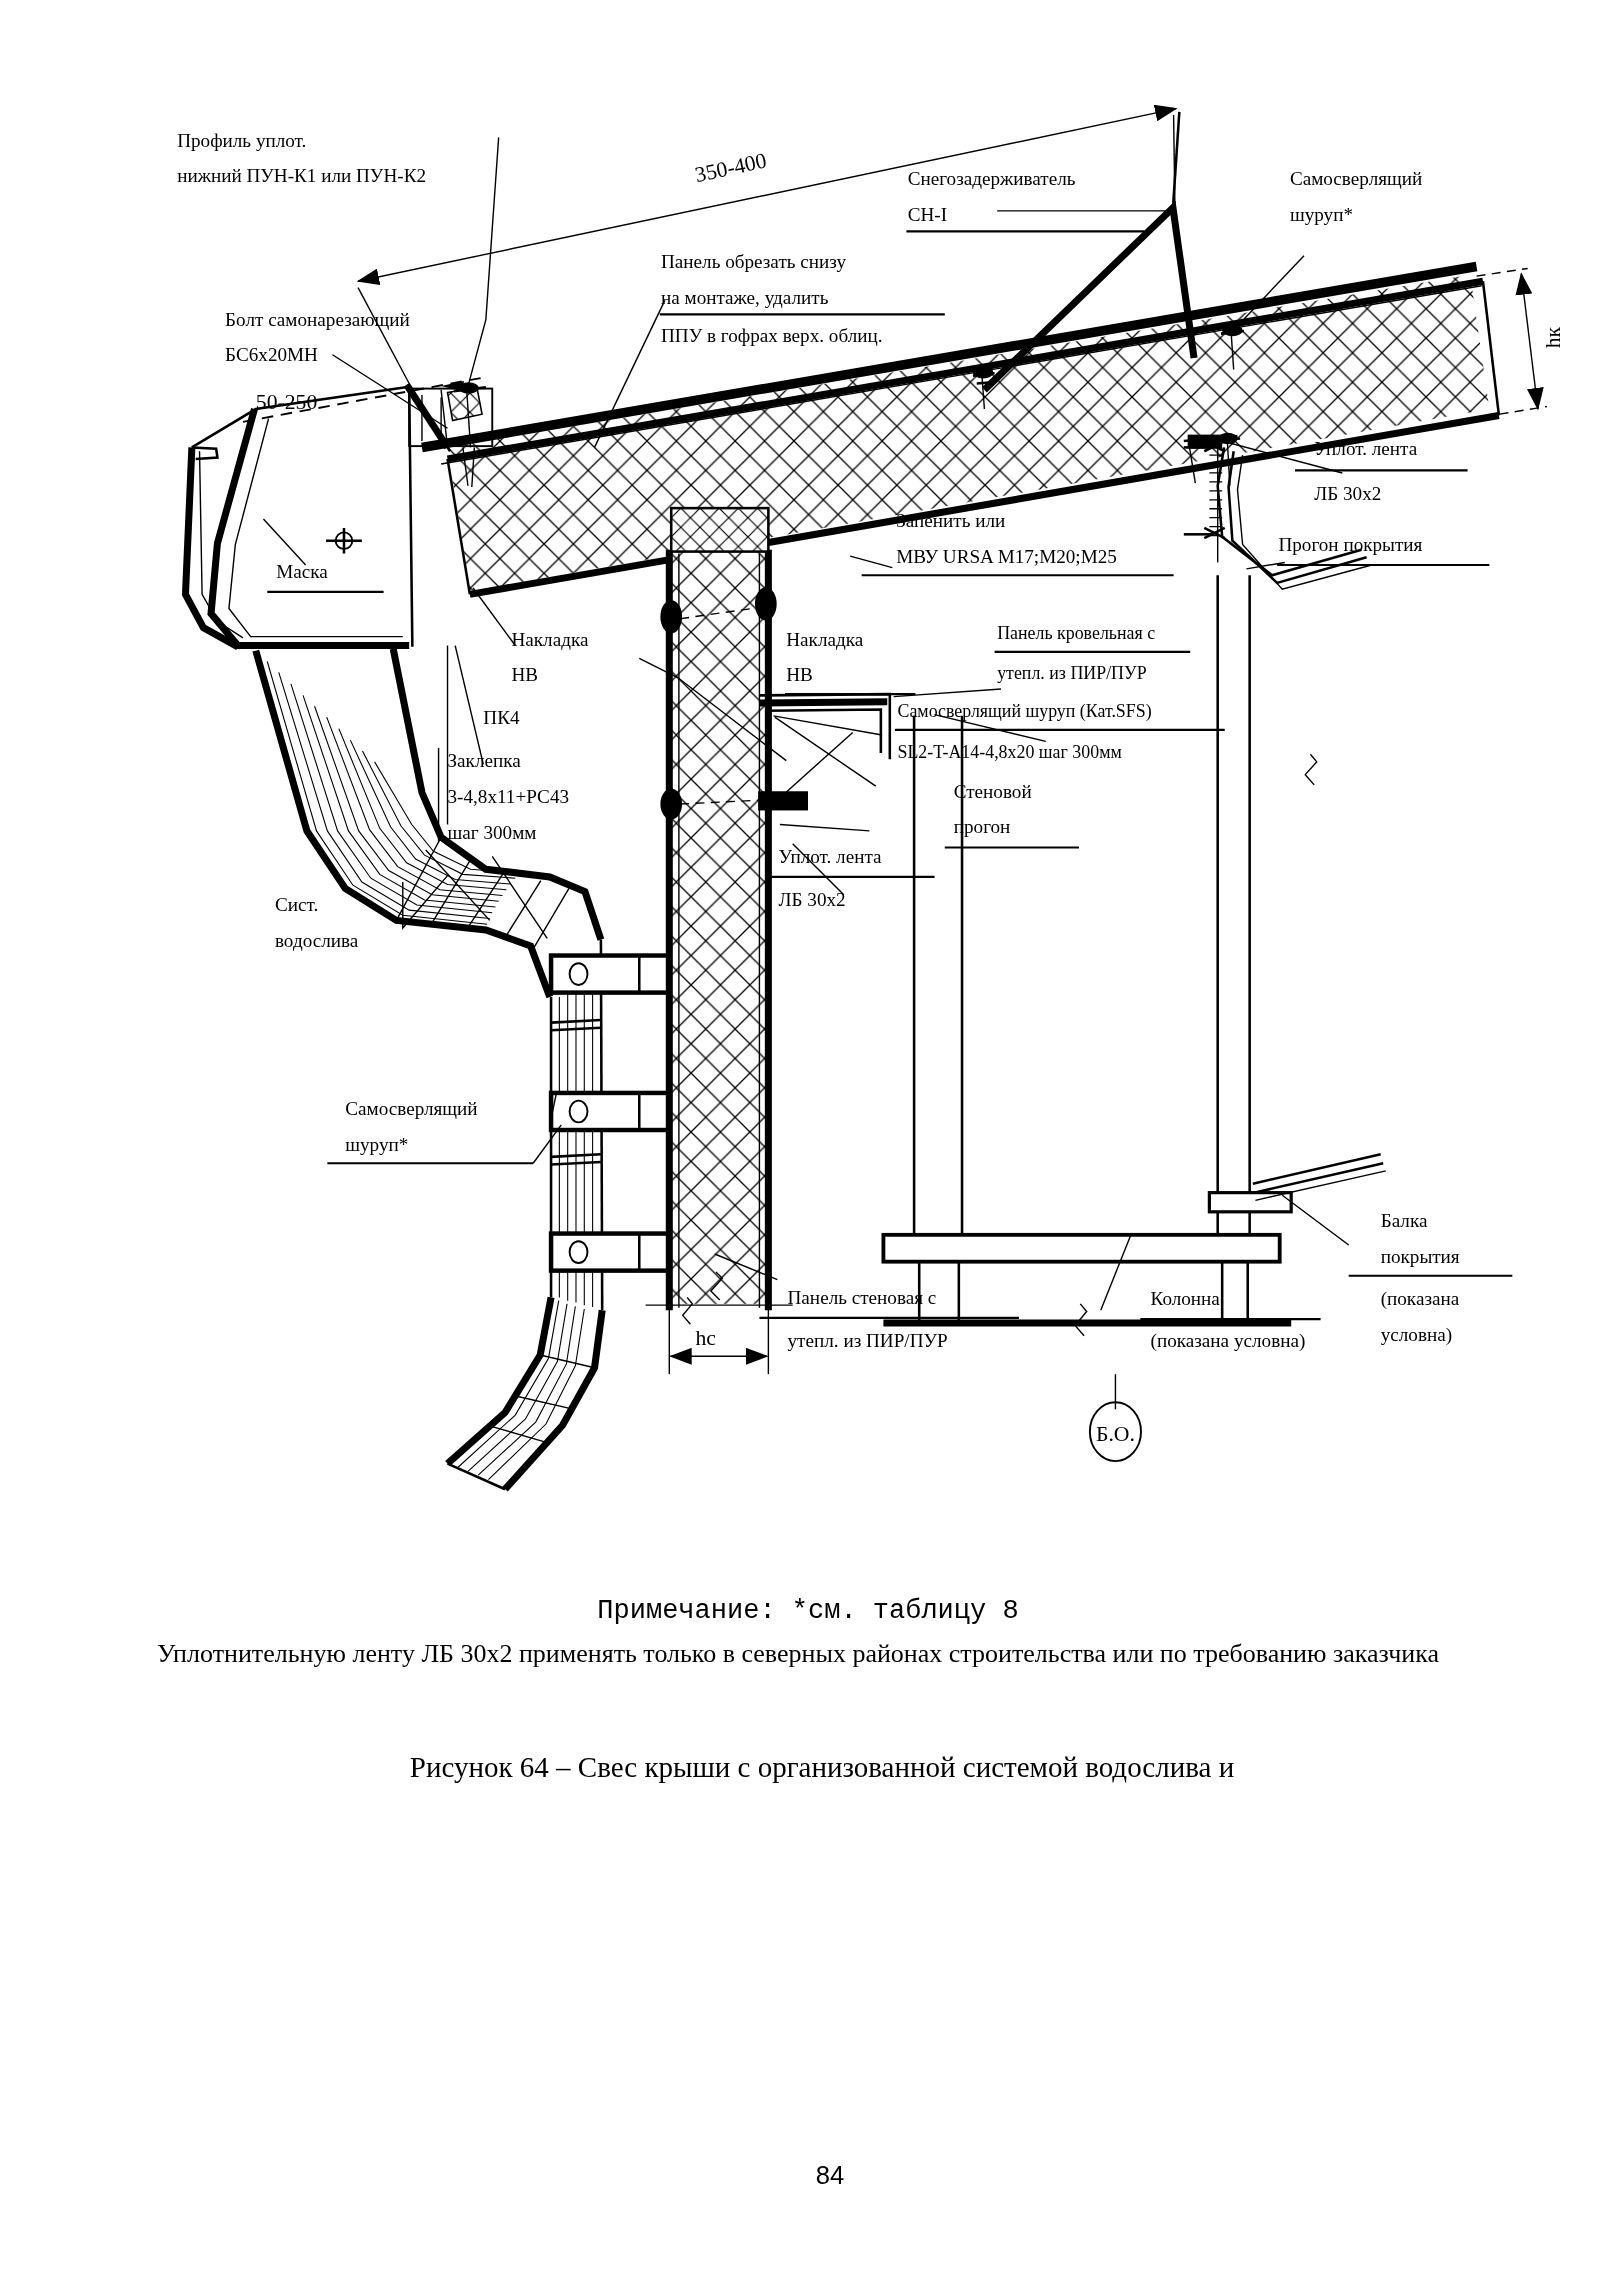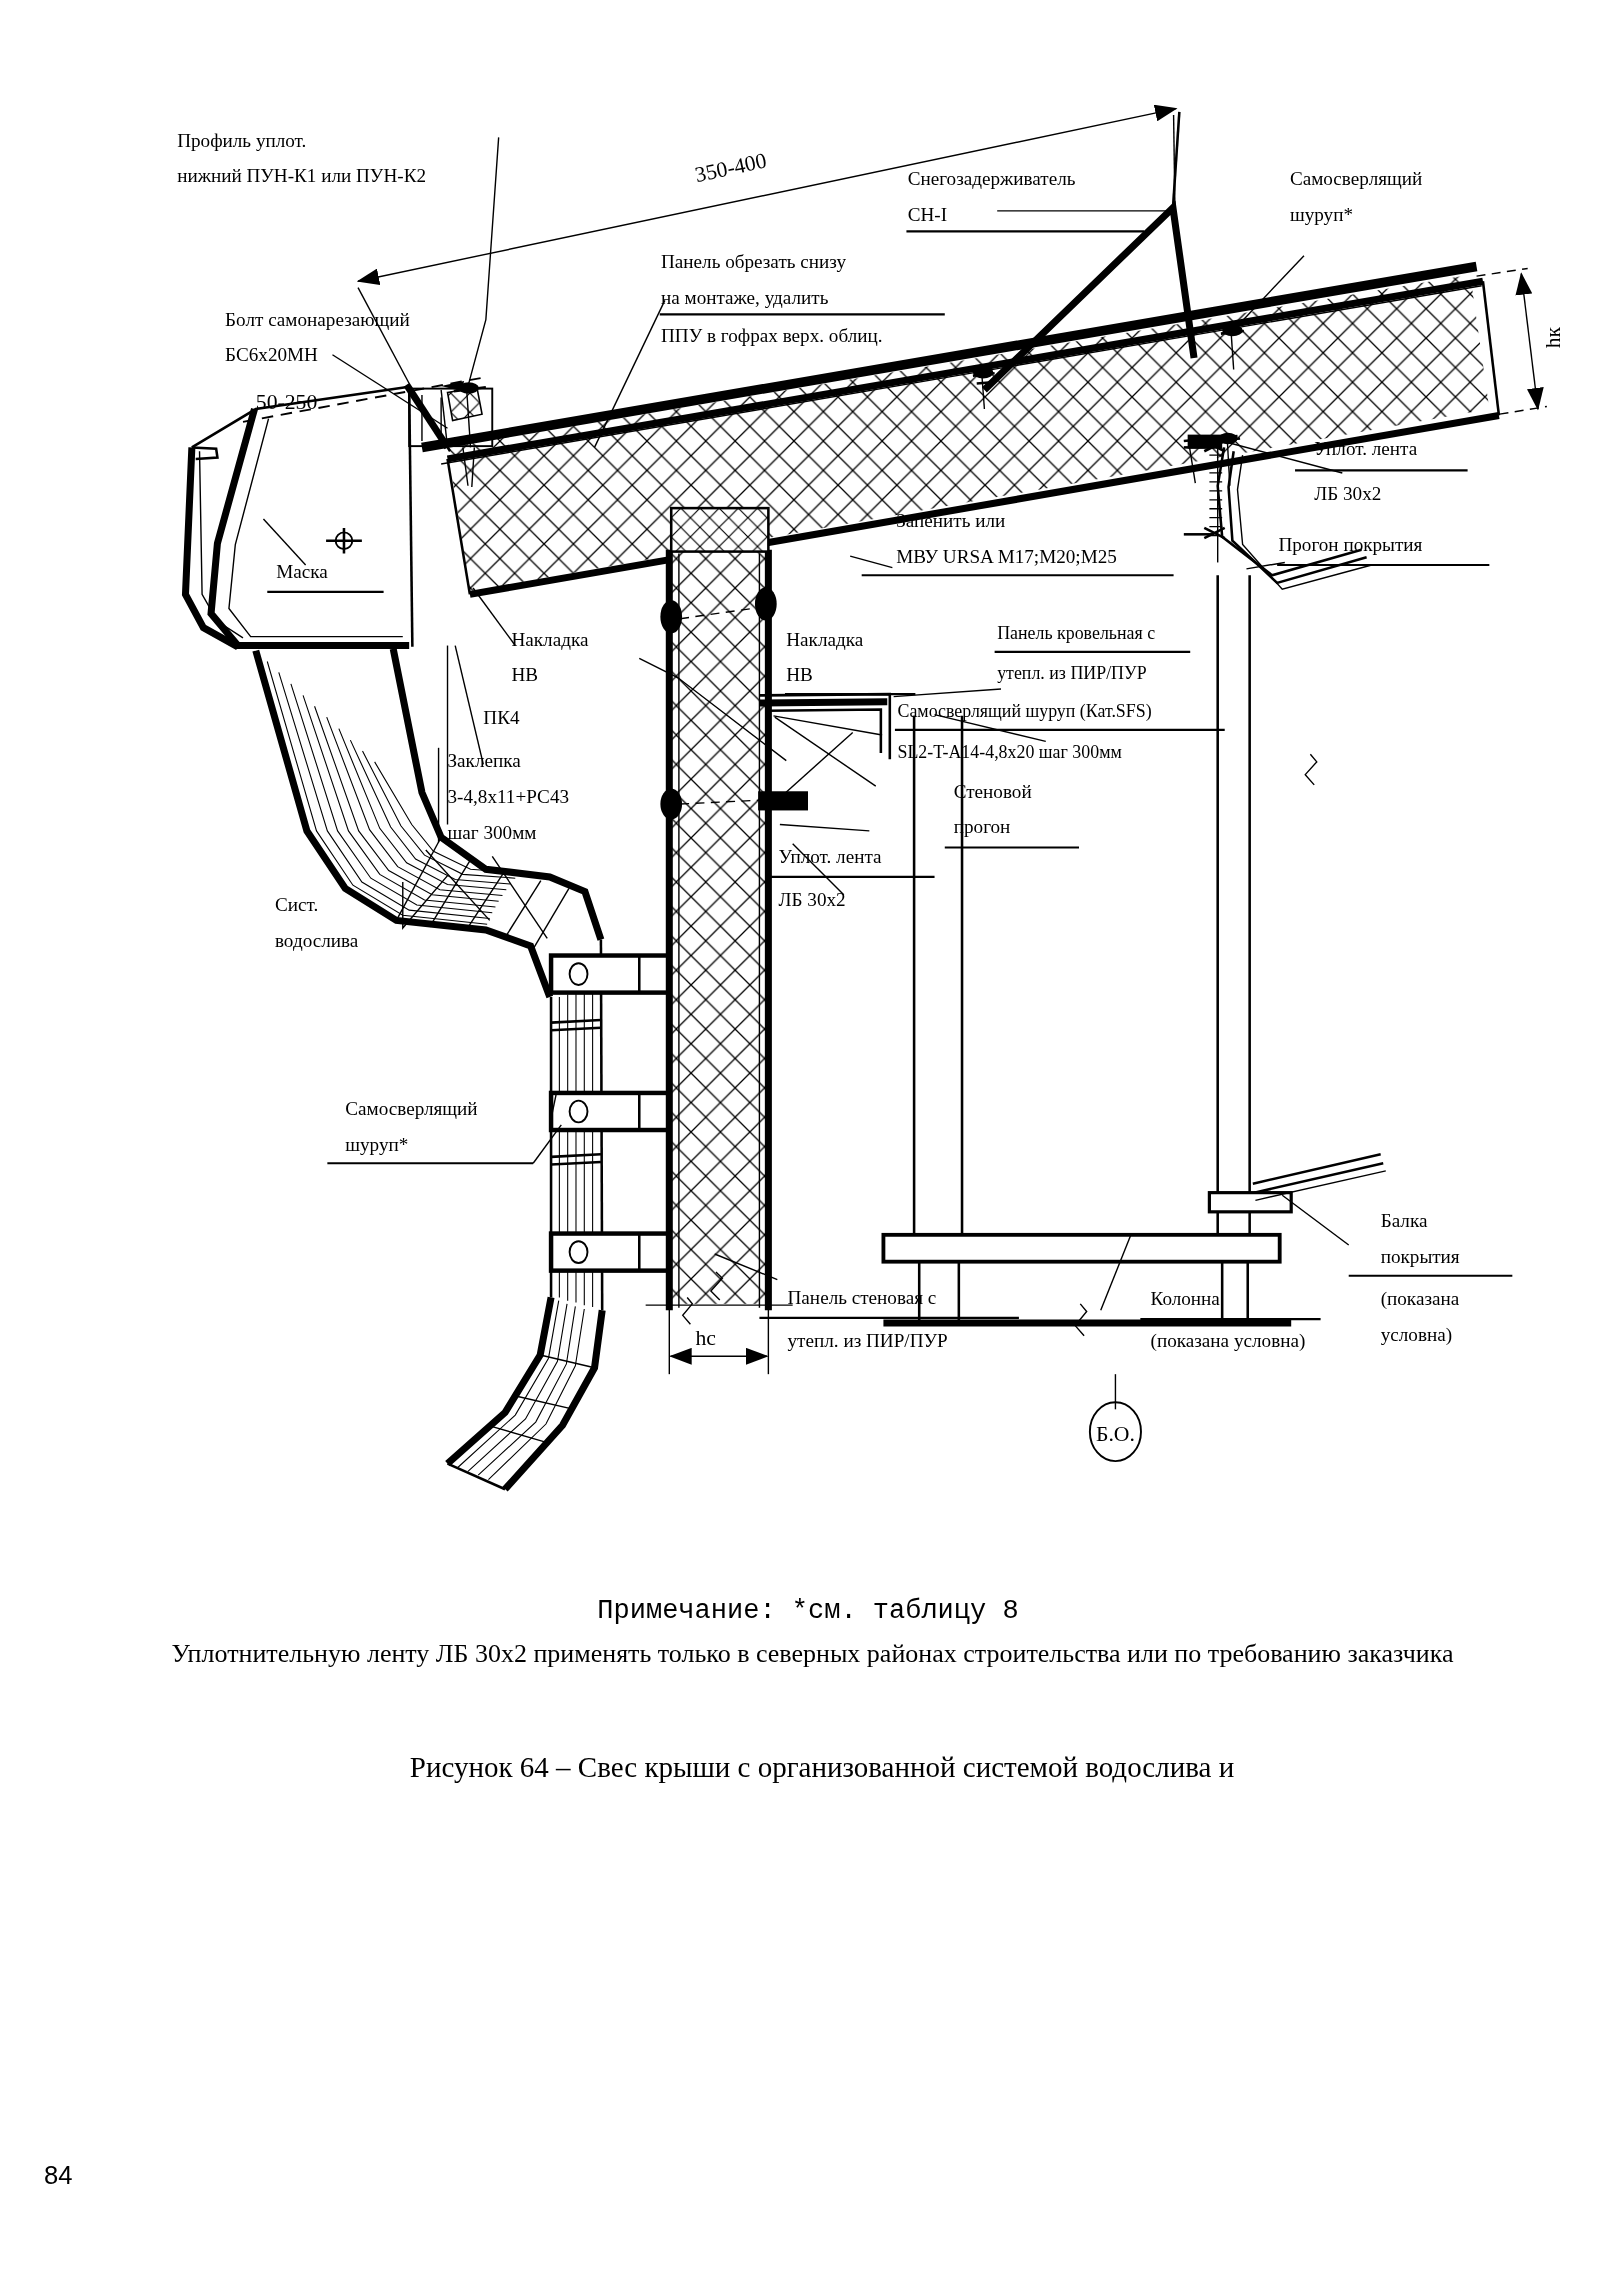--- a/index.html
+++ b/index.html
@@ -16,29 +16,29 @@
   #drawing{position:absolute;left:0;top:0;width:1616px;height:1502px;}
   #drawing svg{display:block;width:1616px;height:1502px;}
 
   
   .note-head{
     position:absolute;left:0;right:0;top:1595px;
     text-align:center;font-size:27px;line-height:1.25;font-family:Liberation Mono, monospace;
   }
   .note-body{
     position:absolute;left:157px;width:1311px;top:1637px;
-    font-size:26px;line-height:1.32;text-align:center;
+    font-size:26px;line-height:1.32;text-align:left;
   }
   .fig-caption{
     position:absolute;left:221px;width:1202px;top:1748px;
     text-align:center;font-size:29px;line-height:1.35;
   }
   .page-num{
     position:absolute;left:0;right:0;top:2161px;
-    text-align:left;font-size:25.6px;
+    text-align:center;font-size:25.6px;
     font-family:"Liberation Sans", sans-serif;
     margin-left:44px;
   }
 
   
   .ln{stroke:#000;fill:none;}
   .thin{stroke-width:2.2;}
   .med{stroke-width:4;}
   .thick{stroke-width:11;}
   .xthick{stroke-width:15;}

